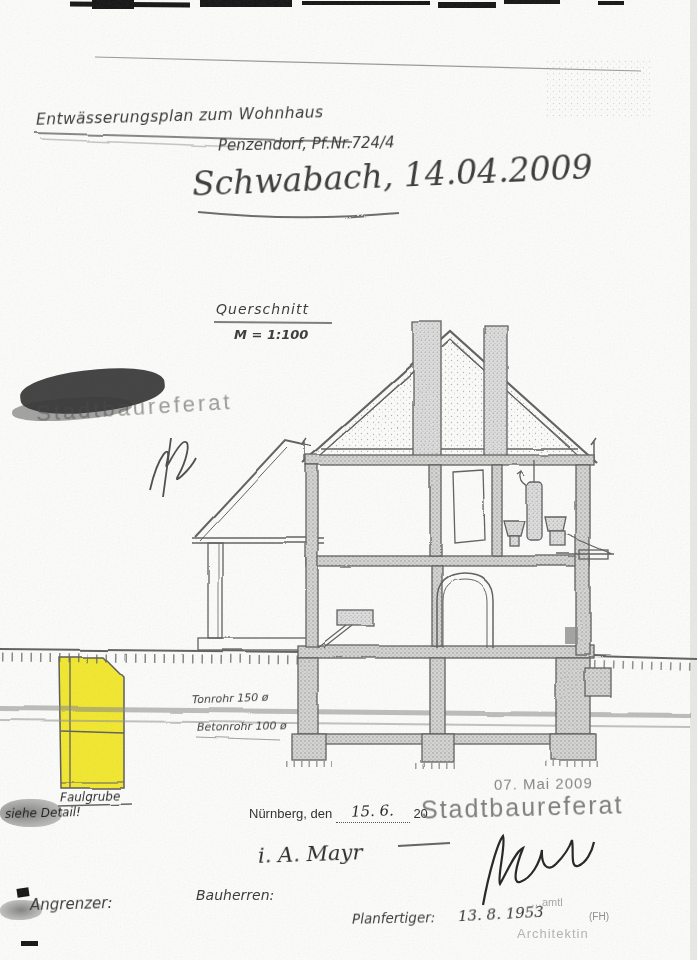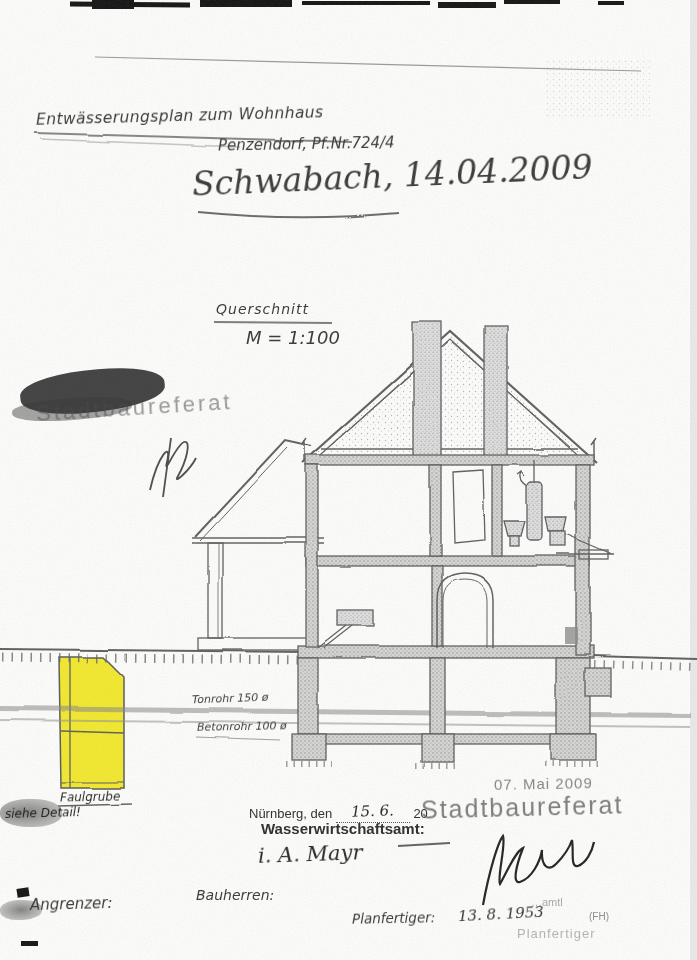--- a/index.html
+++ b/index.html
@@ -179,47 +179,46 @@
     <path d="M483,905 C489,872 498,842 503,836 C506,845 497,878 500,884 C507,872 515,852 523,848 C516,866 512,884 520,882 C532,878 540,862 542,850 C541,866 548,872 556,864 C564,856 570,846 572,840 C574,852 570,868 578,866 C586,863 592,852 594,842" stroke="#222" stroke-width="2.2" fill="none"></path>
 
     <rect width="697" height="960" filter="url(#grain)" opacity="0.8"></rect>
   </svg>
 
   <div class="txt arch" style="left:36px;top:108px;font-size:15.5px;letter-spacing:.4px;transform:rotate(-1.5deg);">Entwässerungsplan zum Wohnhaus</div>
   <div class="txt arch" style="left:218px;top:136px;font-size:15px;transform:rotate(-1deg);">Penzendorf,  Pf.Nr.724/4</div>
   <div class="txt hand" style="left:192px;top:158px;font-size:33px;transform:rotate(-2.5deg);color:#3f3f3f;">Schwabach, 14.04.2009</div>
 
   <div class="txt arch" style="left:216px;top:302px;font-size:14px;letter-spacing:1px;">Querschnitt</div>
-  <div class="txt arch" style="left:246px;top:328px;font-size:18px;">M = 1:100</div>
+  <div class="txt arch" style="left:234px;top:328px;font-size:13px;font-weight:bold;">M = 1:100</div>
 
   <div class="smudge" style="left:20px;top:370px;width:145px;height:42px;background:#262626;opacity:.85;transform:rotate(-6deg);"></div>
   <div class="smudge" style="left:12px;top:398px;width:120px;height:22px;background:#3a3a3a;opacity:.45;transform:rotate(-4deg);"></div>
   <div class="txt stampy" style="left:104px;top:372px;font-size:15px;color:rgba(70,70,70,.75);transform:rotate(-5deg);">16.</div>
   <div class="txt stampy" style="left:36px;top:396px;font-size:22px;letter-spacing:3px;color:rgba(75,75,75,.55);transform:rotate(-3.5deg);">Stadtbaureferat</div>
 
   <div class="txt arch" style="left:192px;top:693px;font-size:11px;transform:rotate(-2deg);">Tonrohr 150 ø</div>
   <div class="txt arch" style="left:197px;top:721px;font-size:11px;transform:rotate(-1deg);">Betonrohr 100 ø</div>
   <div class="txt arch" style="left:60px;top:791px;font-size:12px;transform:rotate(-1deg);color:#2f2f2f;">Faulgrube</div>
   <div class="smudge" style="left:0;top:799px;width:62px;height:28px;background:radial-gradient(ellipse at 40% 50%, rgba(80,80,80,.7), rgba(130,130,130,.35));"></div>
   <div class="txt arch" style="left:5px;top:807px;font-size:12px;transform:rotate(-1.5deg);color:#242424;">siehe Detail!</div>
 
   <div class="txt sans" style="left:249px;top:805px;font-size:13px;">
     <span>Nürnberg, den</span>
     <span class="dotted-gap"><span class="dotgap-hand">15. 6.</span></span>
     <span>20</span>
   </div>
-  <div class="txt sans" style="left:261px;top:821px;font-size:15px;font-weight:600;filter:blur(.2px);">Wasserwirtschaftsamt:</div>
   <div class="txt hand" style="left:258px;top:843px;font-size:21px;transform:rotate(-2deg);color:#2c2c2c;">i. A.  Mayr</div>
 
   <div class="txt stampy" style="left:494px;top:776px;font-size:15px;letter-spacing:1px;color:rgba(105,105,105,.8);transform:rotate(-1deg);">07. Mai 2009</div>
   <div class="txt stampy" style="left:421px;top:794px;font-size:25px;letter-spacing:2px;color:rgba(85,85,85,.75);transform:rotate(-1.5deg);">Stadtbaureferat</div>
 
   <div class="txt stampy" style="left:531px;top:896px;font-size:11px;color:rgba(140,140,140,.75);">…amtl</div>
   <div class="txt stampy" style="left:589px;top:911px;font-size:10px;color:rgba(115,115,115,.8);">(FH)</div>
-  <div class="txt stampy" style="left:517px;top:927px;font-size:13px;letter-spacing:1px;color:rgba(150,150,150,.7);">Planfertiger</div>
+  <div class="txt stampy" style="left:517px;top:927px;font-size:13px;letter-spacing:1px;color:rgba(150,150,150,.7);">Architektin</div>
 
   <div class="smudge" style="left:0;top:900px;width:42px;height:20px;background:radial-gradient(ellipse, rgba(70,70,70,.65), rgba(140,140,140,.3));transform:rotate(-2deg);"></div>
   <div class="txt arch" style="left:30px;top:896px;font-size:15px;transform:rotate(-1.5deg);">Angrenzer:</div>
   <div class="txt arch" style="left:196px;top:888px;font-size:14px;">Bauherren:</div>
   <div class="txt arch" style="left:352px;top:911px;font-size:13.5px;transform:rotate(-1deg);">Planfertiger:</div>
   <div class="txt hand" style="left:458px;top:906px;font-size:15px;transform:rotate(-3deg);">13. 8. 1953</div>
 
 </div>
 
 </body></html>

